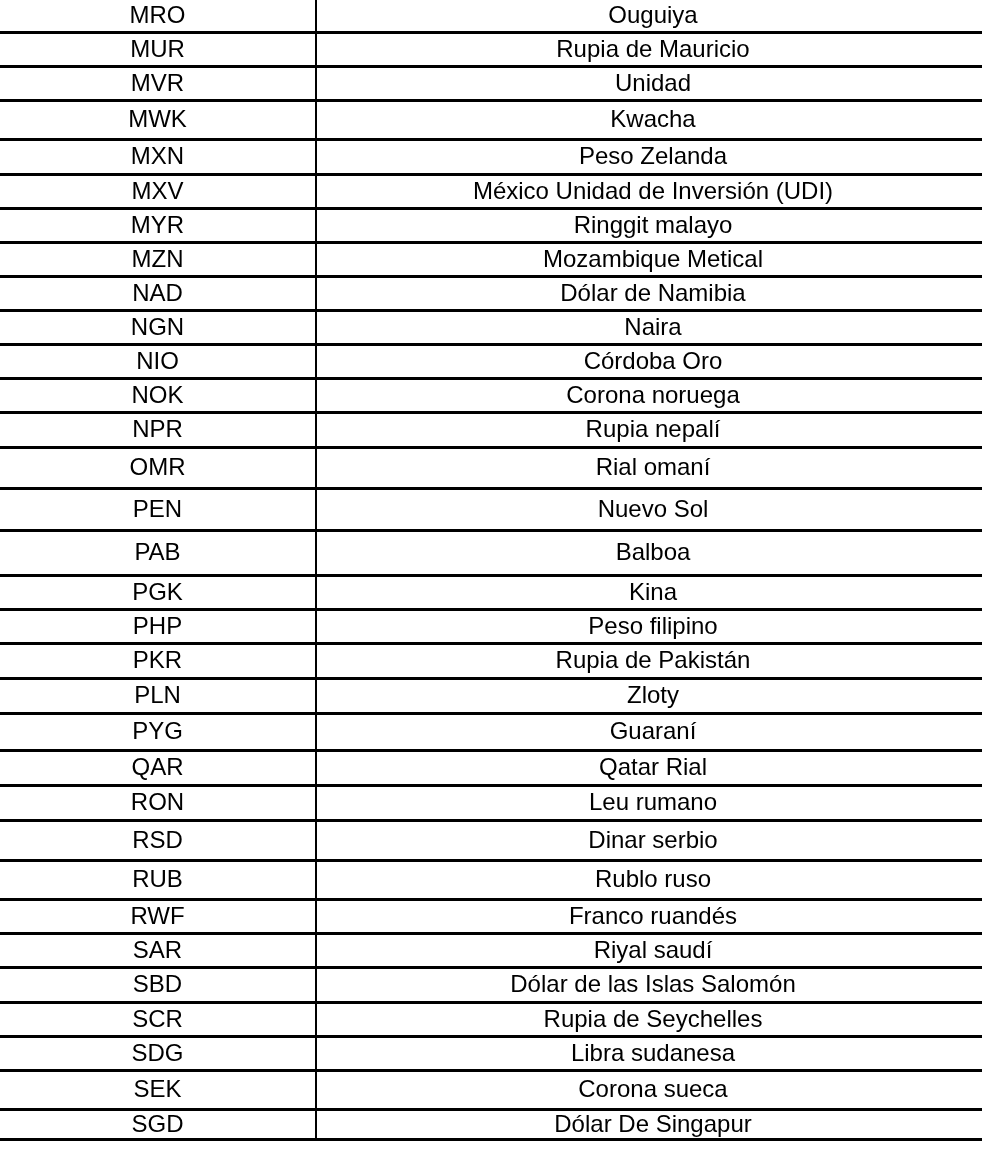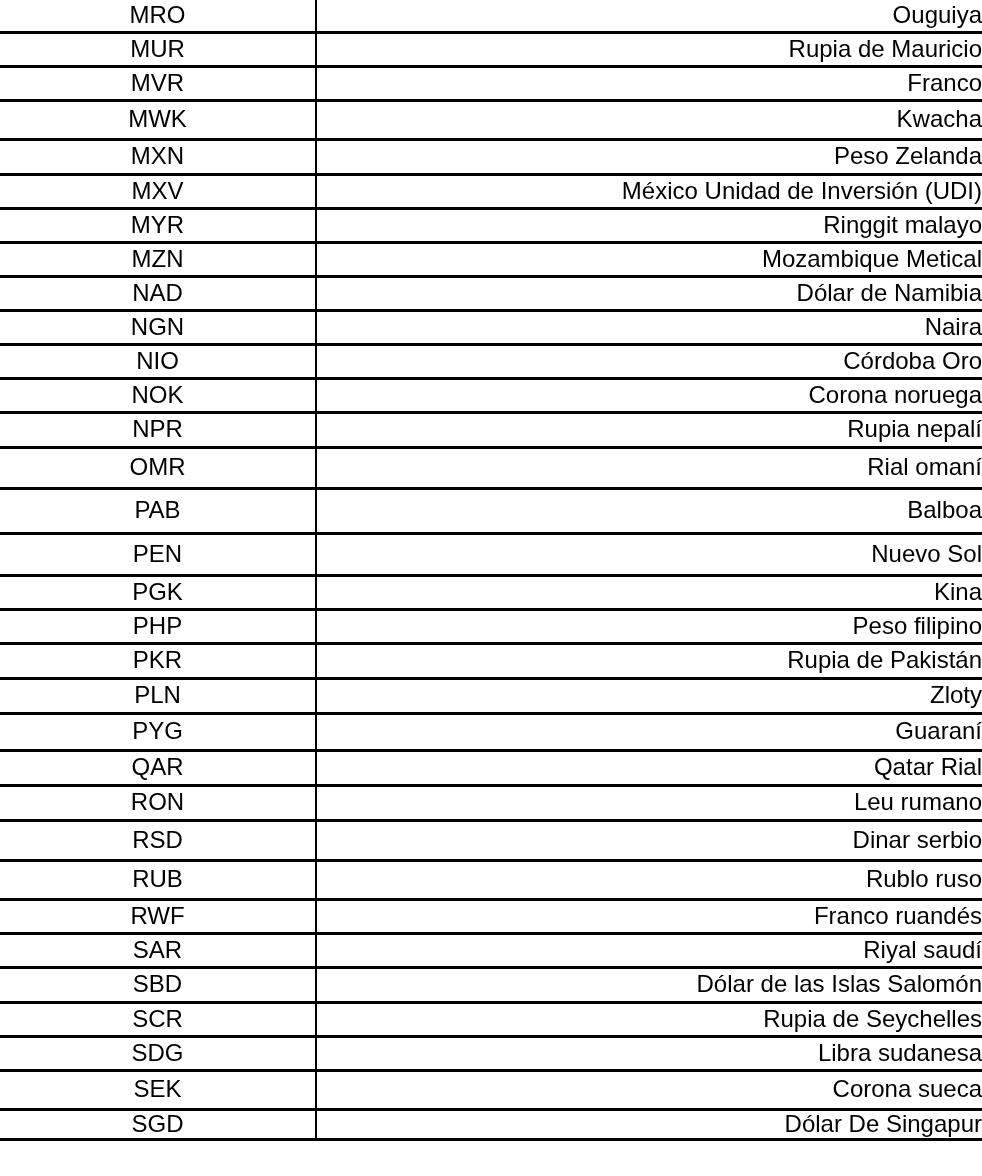--- a/index.html
+++ b/index.html
@@ -32,21 +32,21 @@
     padding: 0;
     vertical-align: middle;
     overflow: hidden;
     white-space: nowrap;
   }
   td.code-cell {
     text-align: center;
     border-right: 2px solid #000000;
   }
   td.name-cell {
-    text-align: right;
+    text-align: center;
     padding-left: 7px;
   }
   
   tr.h30 { height: 30px; }
   tr.h32 { height: 32px; }
   tr.h35 { height: 35px; }
   tr.h37 { height: 37px; }
   tr.h39 { height: 39px; margin-top: 48px; }
   tr.h40 { height: 40px; }
   tr.h41 { height: 41px; }
@@ -65,21 +65,21 @@
     <tr class="row h32">
         <td class="code-cell">MRO</td>
         <td class="name-cell">Ouguiya</td>
       </tr>
     <tr class="row">
         <td class="code-cell">MUR</td>
         <td class="name-cell">Rupia de Mauricio</td>
       </tr>
     <tr class="row">
         <td class="code-cell">MVR</td>
-        <td class="name-cell">Franco</td>
+        <td class="name-cell">Unidad</td>
       </tr>
     <tr class="row h39">
         <td class="code-cell">MWK</td>
         <td class="name-cell">Kwacha</td>
       </tr>
     <tr class="row h35">
         <td class="code-cell">MXN</td>
         <td class="name-cell">Peso Zelanda</td>
       </tr>
     <tr class="row">
@@ -111,27 +111,27 @@
         <td class="name-cell">Corona noruega</td>
       </tr>
     <tr class="row h35">
         <td class="code-cell">NPR</td>
         <td class="name-cell">Rupia nepalí</td>
       </tr>
     <tr class="row h41">
         <td class="code-cell">OMR</td>
         <td class="name-cell">Rial omaní</td>
       </tr>
+    <tr class="row h42">
+        <td class="code-cell">PEN</td>
+        <td class="name-cell">Nuevo Sol</td>
+      </tr>
     <tr class="row h45">
         <td class="code-cell">PAB</td>
         <td class="name-cell">Balboa</td>
-      </tr>
-    <tr class="row h42">
-        <td class="code-cell">PEN</td>
-        <td class="name-cell">Nuevo Sol</td>
       </tr>
     <tr class="row">
         <td class="code-cell">PGK</td>
         <td class="name-cell">Kina</td>
       </tr>
     <tr class="row">
         <td class="code-cell">PHP</td>
         <td class="name-cell">Peso filipino</td>
       </tr>
     <tr class="row h35">

